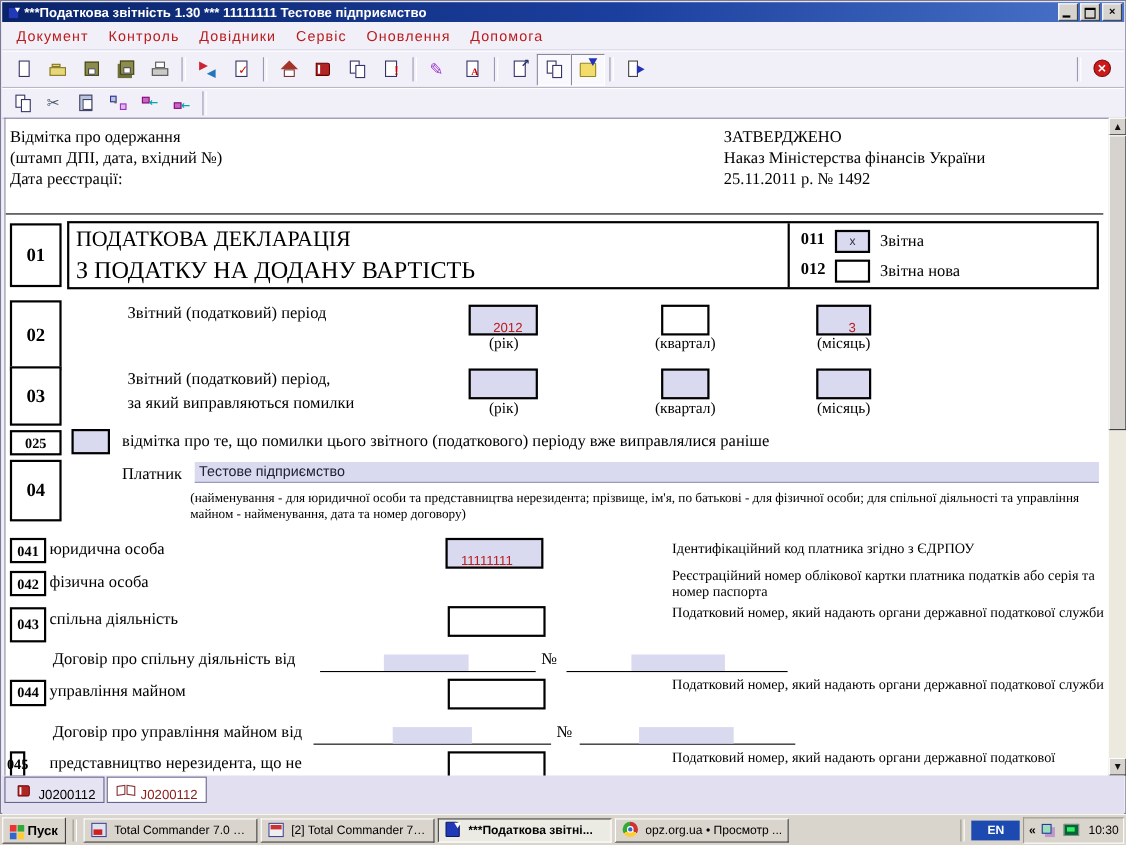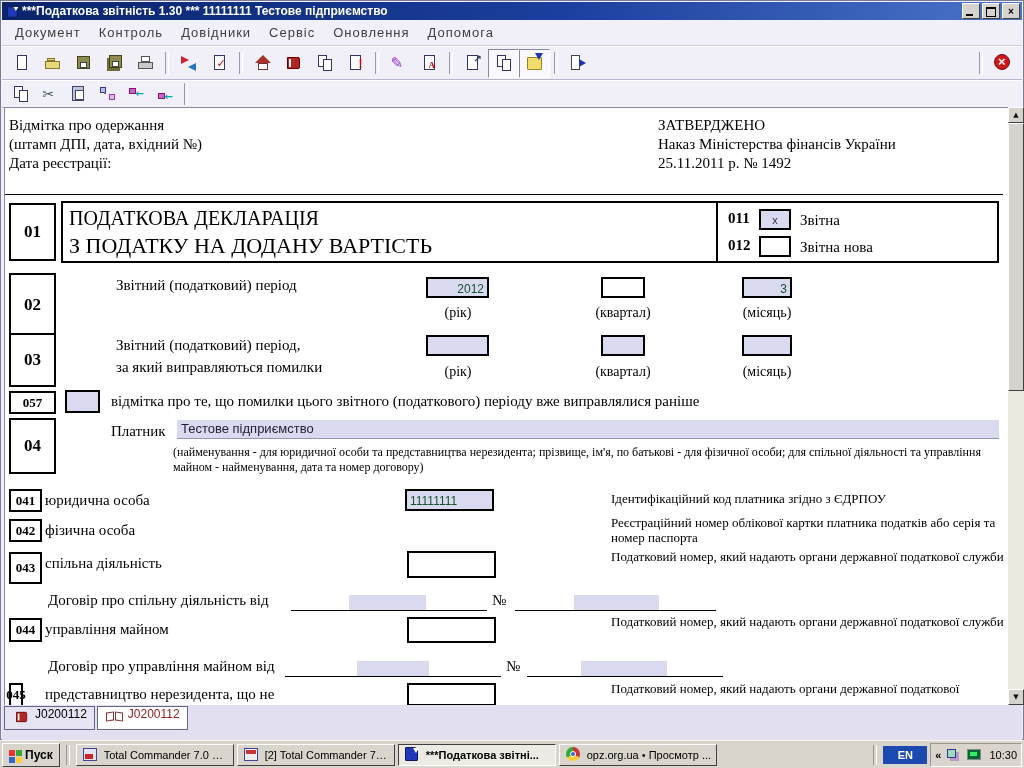--- a/index.html
+++ b/index.html
@@ -12,21 +12,21 @@
     display:flex;align-items:center;padding:0 2px;gap:3px}
   .ttext{color:#fff;font:bold 12px "Liberation Sans",sans-serif;white-space:nowrap}
   .wbtns{margin-left:auto;display:flex;gap:2px}
   .wbtn{width:16px;height:14px;background:#d6d3ce;border:1px solid;border-color:#fff #404040 #404040 #fff;
     display:flex;align-items:center;justify-content:center;position:relative;font:bold 10px "Liberation Sans",sans-serif;color:#000}
   .g-min{position:absolute;left:3px;bottom:2px;width:7px;height:2px;background:#000}
   .g-max{position:absolute;left:3px;top:3px;width:8px;height:7px;border:1px solid #000;border-top-width:2px}
   
   .menubar{position:absolute;left:1px;top:19px;right:1px;height:25px;background:#f1f0f9;
     display:flex;align-items:center;padding:0 4px;border-bottom:1px solid #cecbe0;
-    font:13px "Liberation Sans",sans-serif;color:#404040}
+    font:13px "Liberation Sans",sans-serif;color:#b91c1c}
   .mi{padding:3px 9px;letter-spacing:1px}
   
   .tbar{position:absolute;left:1px;right:1px;background:#f1f0f9;display:flex;align-items:center;
     border-top:1px solid #fff;border-bottom:1px solid #b9b6cc;padding:0 4px}
   .tb1{top:45px;height:32px}
   .tb2{top:79px;height:26px}
   .tbtn{width:29px;height:27px;display:flex;align-items:center;justify-content:center;
     border:1px solid transparent}
   .tb2 .tbtn{width:27px;height:23px}
   .tbtn.pressed{border-color:#8a88a0 #fff #fff #8a88a0;background:#f9f9fd}
@@ -93,40 +93,40 @@
   
   .doc{position:absolute;left:3px;top:106px;width:1004px;height:598px;background:#fff;
     overflow:hidden;color:#000;border-top:1px solid #8a88a0;border-left:1px solid #8a88a0}
   .lab{position:absolute;font:15px "Liberation Serif",serif;white-space:nowrap}
   .note{position:absolute;font:13px "Liberation Serif",serif;line-height:15px}
   .cap{position:absolute;font:14px "Liberation Serif",serif;text-align:center}
   .nbox{position:absolute;border:2px solid #000;background:#fff;display:flex;align-items:center;
     justify-content:center;font:bold 17px "Liberation Serif",serif;box-sizing:border-box}
   .nbox.sm{font:bold 13px "Liberation Serif",serif}
   .fld{position:absolute;border:2px solid #000;background:#d9d9f0;box-sizing:border-box;
-    font:12px "Liberation Sans",sans-serif;color:#14532d;padding:3px;overflow:hidden}
+    font:12px "Liberation Sans",sans-serif;color:#b91c1c;padding:12px;overflow:hidden}
   .fld.white{background:#fff}
   .fld.rt{text-align:right}
   .cbx{position:absolute;border:2px solid #000;background:#d9d9f0;box-sizing:border-box;
     display:flex;align-items:center;justify-content:center;font:11px "Liberation Sans",sans-serif;color:#334}
   .cbx.white{background:#fff}
   .uline{position:absolute;border-bottom:1px solid #000}
   .patch{position:absolute;background:#d9d9f0}
   .hr{position:absolute;border-top:1px solid #000}
   
   .vscroll{position:absolute;left:1007px;top:106px;width:16px;height:598px;background:#eceadf}
   .sbtn{position:absolute;left:0;width:16px;height:16px;background:#d6d3ce;border:1px solid;
     border-color:#fff #404040 #404040 #fff;box-sizing:border-box;display:flex;align-items:center;
     justify-content:center;font:7px "DejaVu Sans",sans-serif;color:#111}
   .sthumb{position:absolute;left:0;top:16px;width:16px;height:268px;background:#d6d3ce;
     border:1px solid;border-color:#fff #404040 #404040 #fff;box-sizing:border-box}
   
   .tabbar{position:absolute;left:1px;right:1px;top:704px;height:27px;background:#e2e0f0;
     display:flex;align-items:flex-start;padding:1px 0 0 2px;gap:2px}
-  .tab{height:24px;border:1px solid #66668a;background:#e6e4f3;display:inline-flex;align-items:flex-start;
+  .tab{height:24px;border:1px solid #66668a;background:#e6e4f3;display:inline-flex;align-items:flex-end;
     padding:0 7px;font:12px "Liberation Sans",sans-serif;gap:3px;box-sizing:border-box}
   .tab.active{background:#fff}
   .tab .red{color:#8b2222}
   .botstrip{position:absolute;left:1px;right:1px;top:731px;height:8px;background:#e2e0f0}
   
   .taskbar{position:absolute;left:0;top:740px;width:1024px;height:28px;background:#d9d5cd;
     border-top:1px solid #f7f5ef;display:flex;align-items:center;padding:0 2px;box-sizing:border-box;gap:3px}
   .startbtn{height:22px;padding:0 6px 0 3px;display:flex;align-items:center;gap:3px;background:#d9d5cd;
     border:1px solid;border-color:#fff #404040 #404040 #fff;font:bold 12px "Liberation Sans",sans-serif}
   .tksep{width:2px;height:20px;border-left:1px solid #9b978c;border-right:1px solid #fff;margin:0 3px}
@@ -295,21 +295,21 @@
     <div class="nbox" style="left:4px;top:225px;width:47px;height:54px">03</div>
     <div class="lab" style="left:111px;top:229px">Звітний (податковий) період,</div>
     <div class="lab" style="left:111px;top:251px">за який виправляються помилки</div>
     <div class="fld rt" style="left:421px;top:227px;width:63px;height:21px"></div>
     <div class="cap" style="left:411px;top:256px;width:84px">(рік)</div>
     <div class="fld rt" style="left:596px;top:227px;width:44px;height:21px"></div>
     <div class="cap" style="left:573px;top:256px;width:90px">(квартал)</div>
     <div class="fld rt" style="left:737px;top:227px;width:50px;height:21px"></div>
     <div class="cap" style="left:717px;top:256px;width:90px">(місяць)</div>
 
-    <div class="nbox sm" style="left:4px;top:283px;width:47px;height:23px">057</div>
+    <div class="nbox sm" style="left:4px;top:283px;width:47px;height:23px">025</div>
     <div class="cbx" style="left:60px;top:282px;width:35px;height:23px"></div>
     <div class="lab" style="left:106px;top:285px">відмітка про те, що помилки цього звітного (податкового) періоду вже виправлялися раніше</div>
 
     <div class="nbox" style="left:4px;top:310px;width:47px;height:56px">04</div>
     <div class="lab" style="left:106px;top:315px">Платник</div>
     <div style="position:absolute;left:172px;top:312px;width:822px;height:19px;background:#d9d9f0;border-bottom:1px solid #9193b8;font:13px 'Liberation Sans',sans-serif;color:#223;padding:1px 4px;box-sizing:border-box">Тестове підприємство</div>
     <div class="note" style="left:168px;top:337px;width:826px;font-size:12px;line-height:15px">(найменування - для юридичної особи та представництва нерезидента; прізвище, ім'я, по батькові - для фізичної особи; для спільної діяльності та управління майном - найменування, дата та номер договору)</div>
 
     <div class="nbox sm" style="left:4px;top:381px;width:33px;height:23px">041</div>
     <div class="lab" style="left:40px;top:384px">юридична особа</div>

